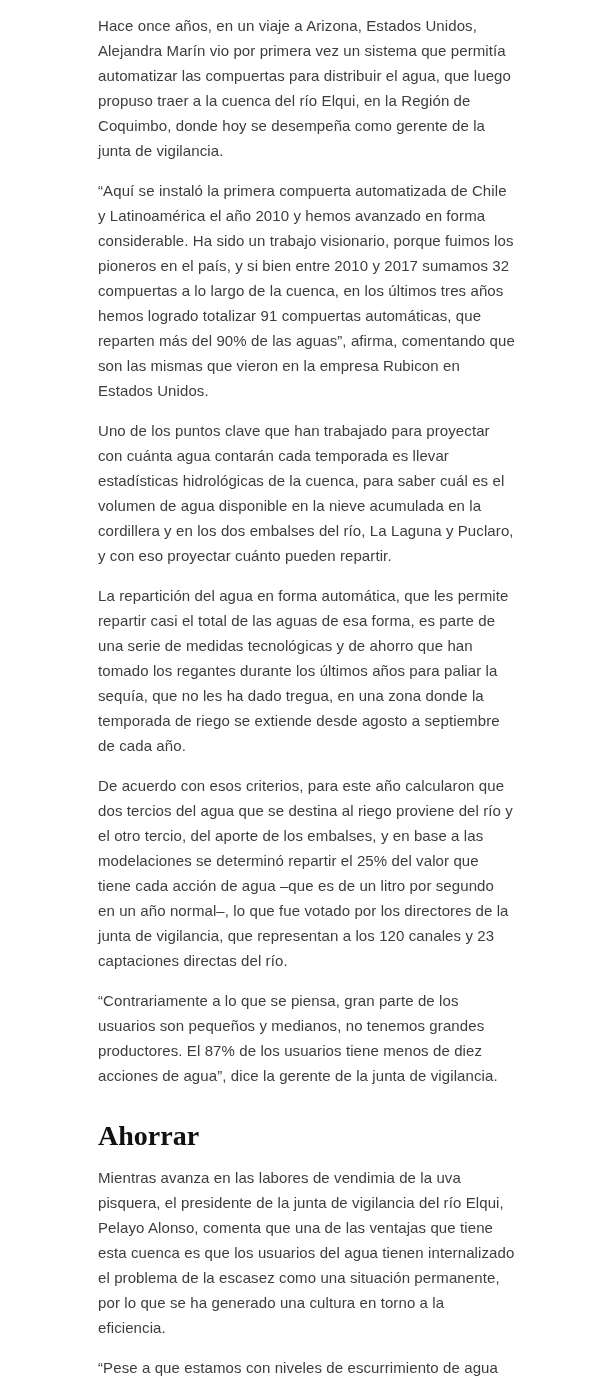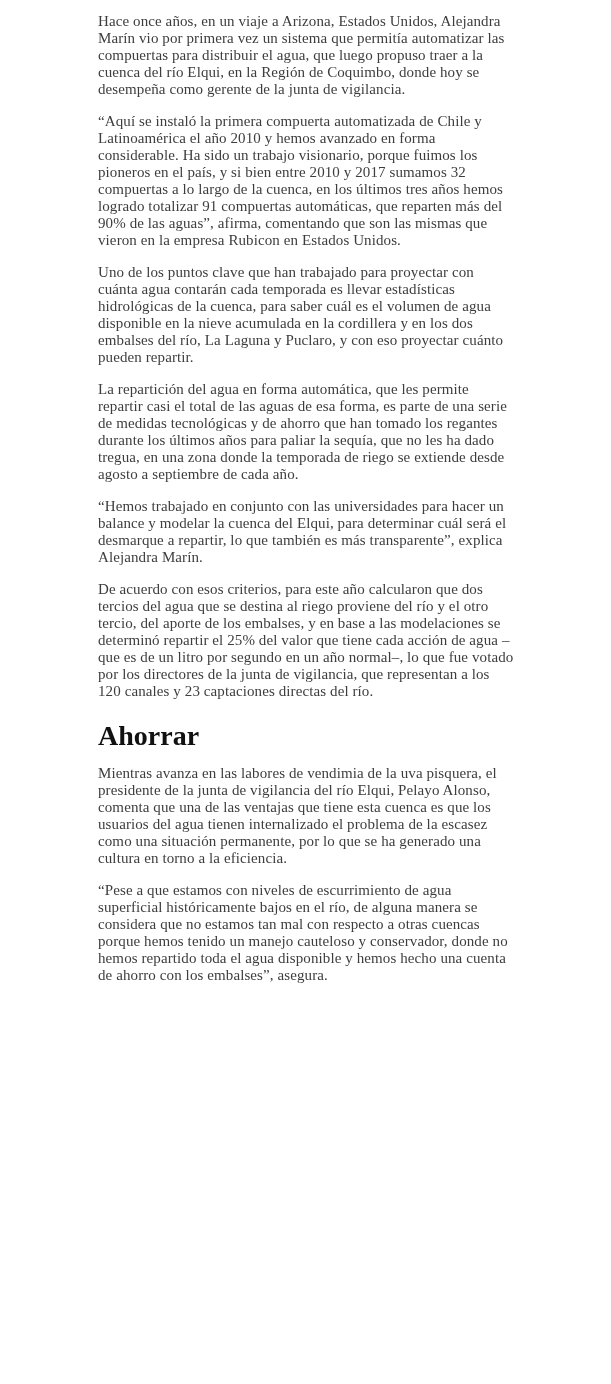--- a/index.html
+++ b/index.html
@@ -11,42 +11,41 @@
     height: 1384px;
     overflow: hidden;
     font-family: "Liberation Sans", sans-serif;
   }
   .article {
     width: 611px;
     padding: 13px 96px 0 98px;
   }
   .article p {
     font-size: 15px;
-    line-height: 17px;
+    line-height: 25px;
     color: #3d3d3d;
     margin: 0 0 15px 0;
     letter-spacing: 0.1px;
-    font-family: Liberation Serif, serif;
   }
   .article h2 {
     font-family: "Liberation Serif", "DejaVu Serif", serif;
     font-weight: 700;
     font-size: 28px;
     line-height: 32px;
     color: #111111;
-    margin: 20px 0 13px 0;
+    margin: 32px 0 13px 0;
   }
 </style>
 </head>
 <body>
 
 <article class="article">
   <p>Hace once años, en un viaje a Arizona, Estados Unidos, Alejandra Marín vio por primera vez un sistema que permitía automatizar las compuertas para distribuir el agua, que luego propuso traer a la cuenca del río Elqui, en la Región de Coquimbo, donde hoy se desempeña como gerente de la junta de vigilancia.</p>
   <p>“Aquí se instaló la primera compuerta automatizada de Chile y Latinoamérica el año 2010 y hemos avanzado en forma considerable. Ha sido un trabajo visionario, porque fuimos los pioneros en el país, y si bien entre 2010 y 2017 sumamos 32 compuertas a lo largo de la cuenca, en los últimos tres años hemos logrado totalizar 91 compuertas automáticas, que reparten más del 90% de las aguas”, afirma, comentando que son las mismas que vieron en la empresa Rubicon en Estados Unidos.</p>
   <p>Uno de los puntos clave que han trabajado para proyectar con cuánta agua contarán cada temporada es llevar estadísticas hidrológicas de la cuenca, para saber cuál es el volumen de agua disponible en la nieve acumulada en la cordillera y en los dos embalses del río, La Laguna y Puclaro, y con eso proyectar cuánto pueden repartir.</p>
   <p>La repartición del agua en forma automática, que les permite repartir casi el total de las aguas de esa forma, es parte de una serie de medidas tecnológicas y de ahorro que han tomado los regantes durante los últimos años para paliar la sequía, que no les ha dado tregua, en una zona donde la temporada de riego se extiende desde agosto a septiembre de cada año.</p>
-  <p>“Hemos trabajado en conjunto con las universidades para hacer un balance y modelar la cuenca del Elqui, para determinar cuál será el desmarque a repartir, lo que también es más transparente”, explica Alejandra Marín.</p>
   <p>De acuerdo con esos criterios, para este año calcularon que dos tercios del agua que se destina al riego proviene del río y el otro tercio, del aporte de los embalses, y en base a las modelaciones se determinó repartir el 25% del valor que tiene cada acción de agua –que es de un litro por segundo en un año normal–, lo que fue votado por los directores de la junta de vigilancia, que representan a los 120 canales y 23 captaciones directas del río.</p>
+  <p>“Contrariamente a lo que se piensa, gran parte de los usuarios son pequeños y medianos, no tenemos grandes productores. El 87% de los usuarios tiene menos de diez acciones de agua”, dice la gerente de la junta de vigilancia.</p>
   <h2>Ahorrar</h2>
   <p>Mientras avanza en las labores de vendimia de la uva pisquera, el presidente de la junta de vigilancia del río Elqui, Pelayo Alonso, comenta que una de las ventajas que tiene esta cuenca es que los usuarios del agua tienen internalizado el problema de la escasez como una situación permanente, por lo que se ha generado una cultura en torno a la eficiencia.</p>
   <p>“Pese a que estamos con niveles de escurrimiento de agua superficial históricamente bajos en el río, de alguna manera se considera que no estamos tan mal con respecto a otras cuencas porque hemos tenido un manejo cauteloso y conservador, donde no hemos repartido toda el agua disponible y hemos hecho una cuenta de ahorro con los embalses”, asegura.</p>
 
 </article>
 
 </body></html>

